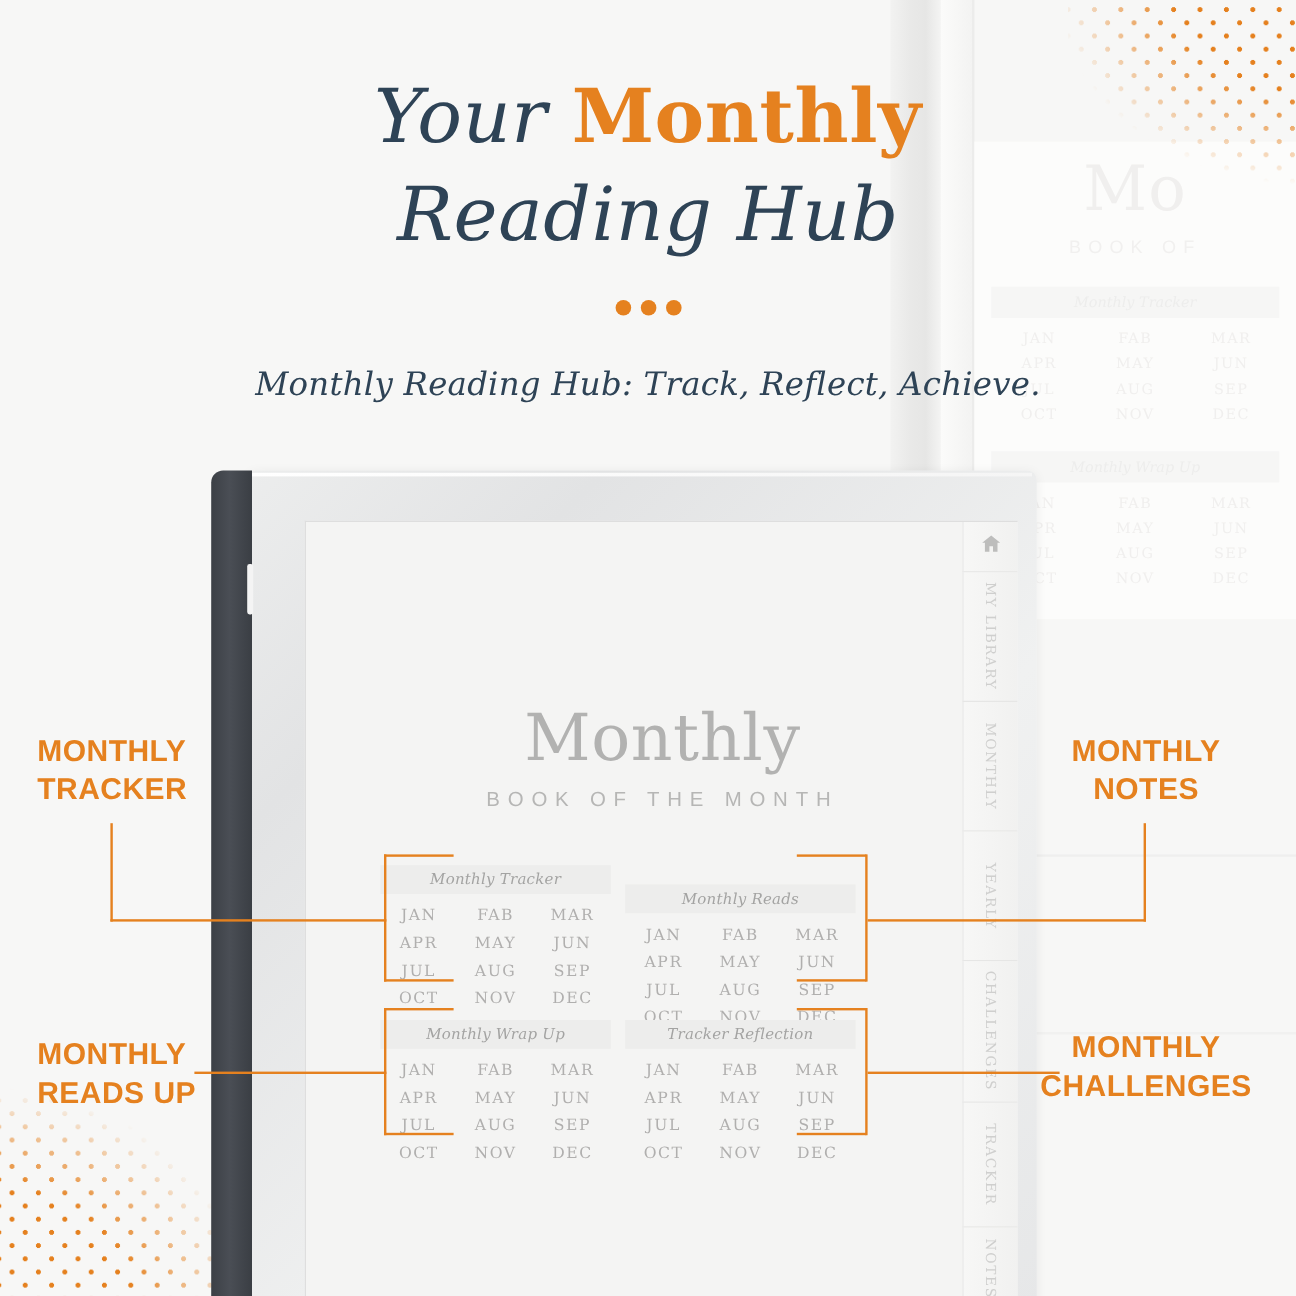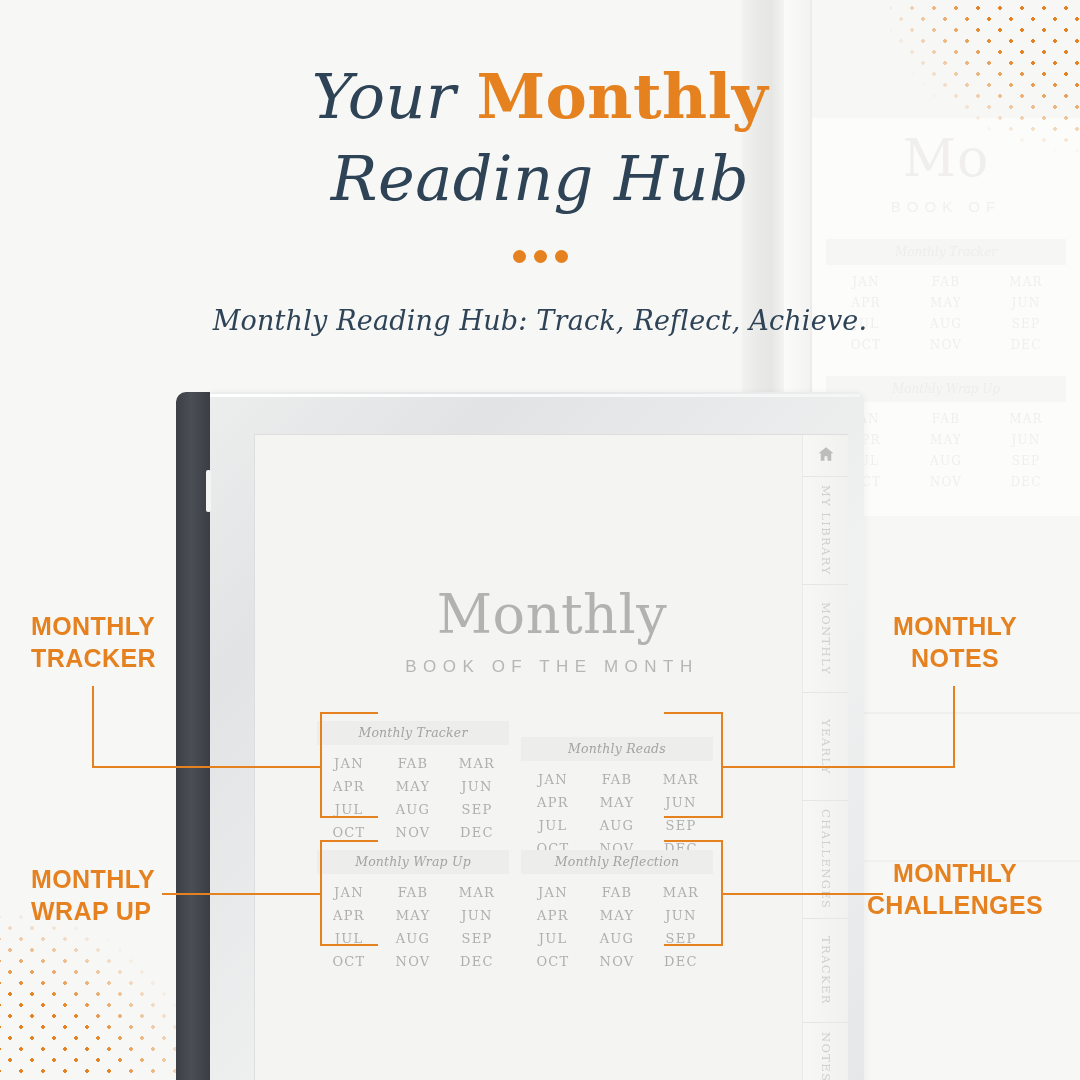--- a/index.html
+++ b/index.html
@@ -354,21 +354,21 @@
           <span>JUL</span>
           <span>AUG</span>
           <span>SEP</span>
           <span>OCT</span>
           <span>NOV</span>
           <span>DEC</span>
         </div>
       </div>
 
       <div class="card" id="card-reflection">
-        <div class="card-head">Monthly Reflection</div>
+        <div class="card-head">Tracker Reflection</div>
         <div class="card-months">
           <span>JAN</span>
           <span>FAB</span>
           <span>MAR</span>
           <span>APR</span>
           <span>MAY</span>
           <span>JUN</span>
           <span>JUL</span>
           <span>AUG</span>
           <span>SEP</span>
@@ -412,21 +412,21 @@
   <div class="callout-label" id="lbl-tracker">
     <span>MONTHLY</span><br>
     <span>TRACKER</span>
   </div>
   <div class="callout-label" id="lbl-reads">
     <span>MONTHLY</span><br>
     <span>NOTES</span>
   </div>
   <div class="callout-label" id="lbl-wrapup">
     <span>MONTHLY</span><br>
-    <span>WRAP UP</span>
+    <span>READS UP</span>
   </div>
   <div class="callout-label" id="lbl-reflection">
     <span>MONTHLY</span><br>
     <span>CHALLENGES</span>
   </div>
 
   <div class="conn v" style="left:92px;  top:686px;  height:82px;"></div>
   <div class="conn h" style="left:92px;  top:766px;  width:230px;"></div>
 
   <div class="conn v" style="left:320px; top:712px;  height:106px;"></div>

